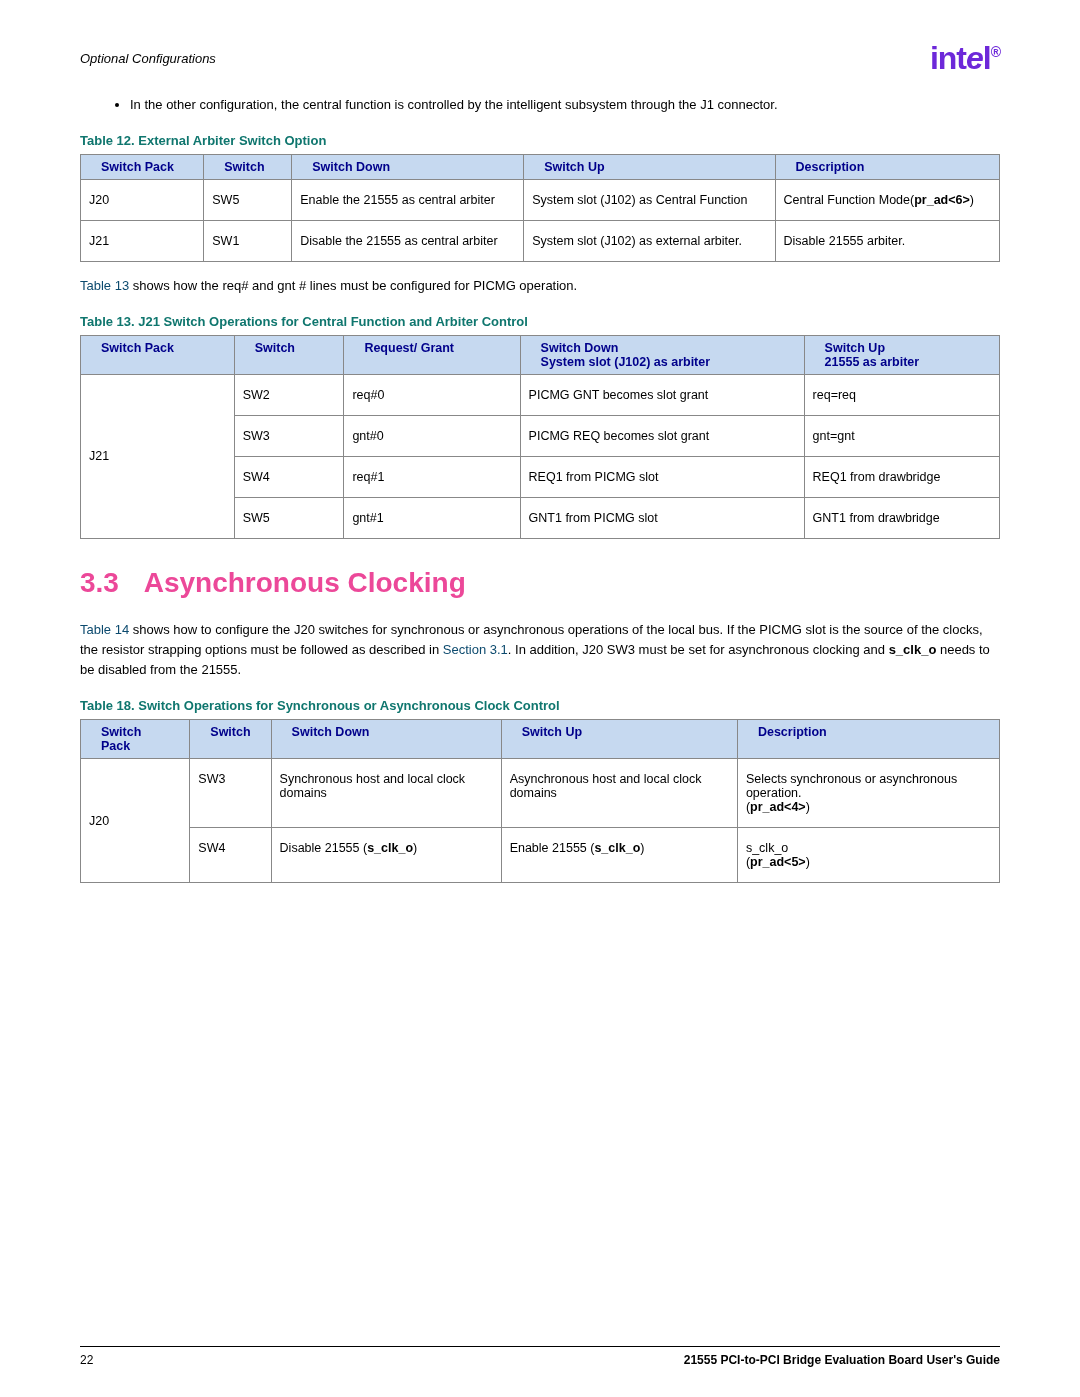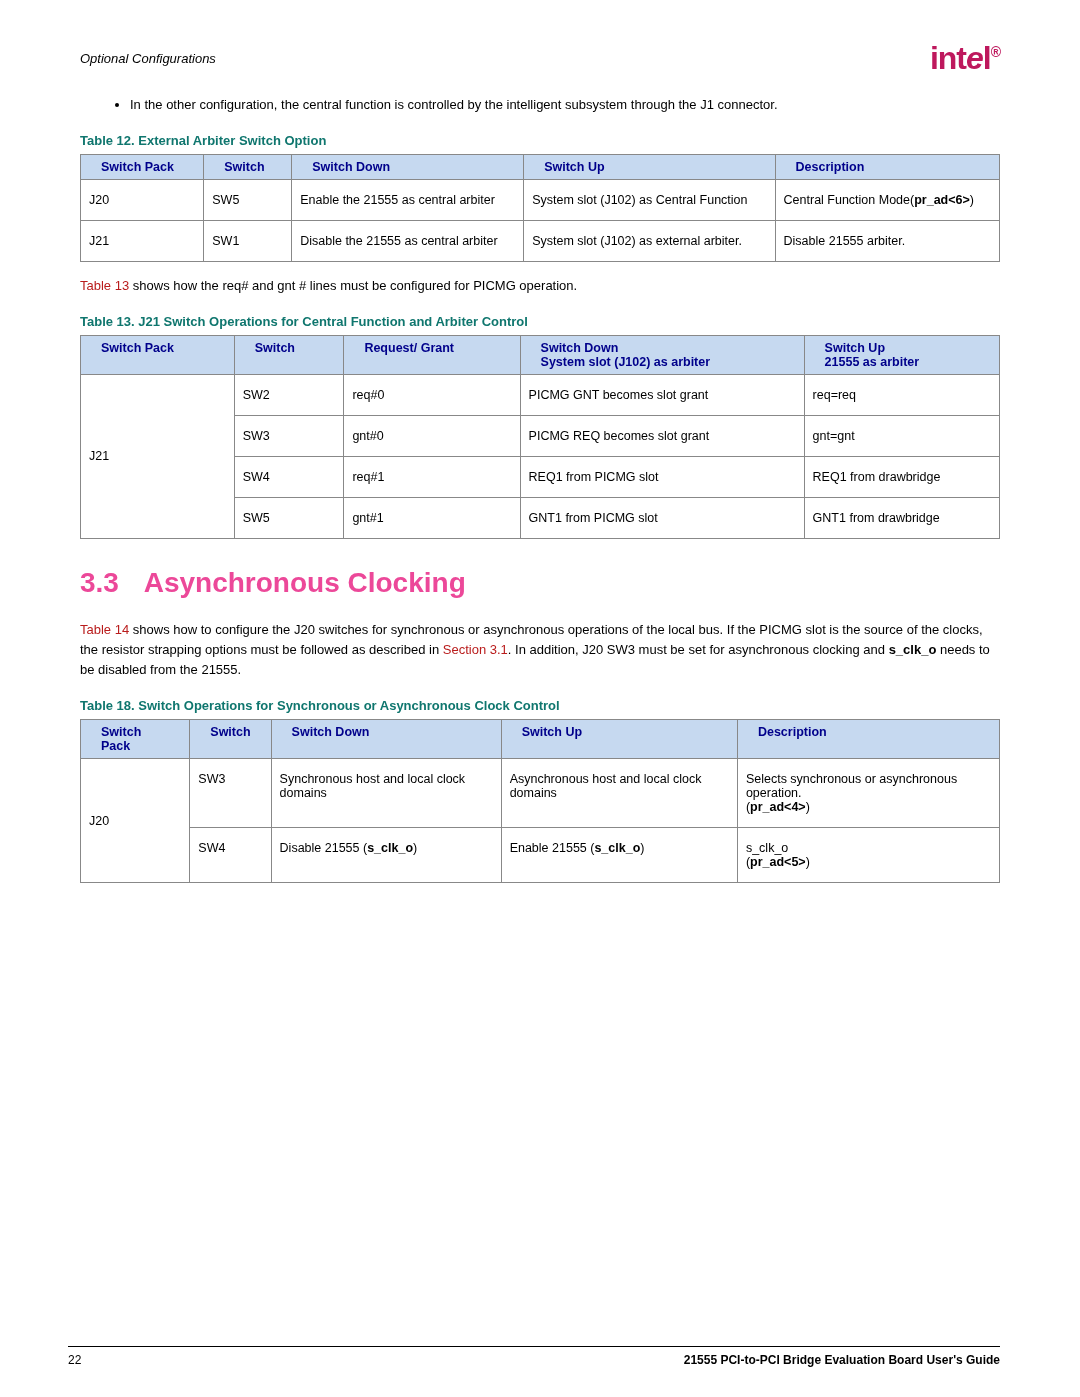--- a/index.html
+++ b/index.html
@@ -24,21 +24,21 @@
     .header-italic {
       font-style: italic;
       font-size: 13px;
       color: #000;
     }
 
     .intel-logo {
       font-size: 32px;
       font-weight: bold;
       font-family: Arial, sans-serif;
-      color: #be185d;
+      color: #6d28d9;
       letter-spacing: -1px;
     }
 
     .intel-logo span.r {
       font-size: 14px;
       vertical-align: super;
     }
 
     .bullet-section {
       margin: 10px 0 18px 30px;
@@ -77,21 +77,21 @@
       vertical-align: top;
     }
 
     table td {
       border: 1px solid #888;
       padding: 13px 8px;
       vertical-align: top;
     }
 
     .ref-link {
-      color: #b91c1c;
+      color: #0c4a6e;
       text-decoration: none;
     }
 
     .section-heading {
       font-size: 28px;
       font-weight: bold;
       color: #ec4899;
       margin: 28px 0 21px 0;
     }
 
@@ -101,21 +101,21 @@
 
     .body-text {
       font-size: 13px;
       line-height: 1.55;
       margin-bottom: 14px;
     }
 
     .footer {
       position: absolute;
       bottom: 30px;
-      left: 68px;
+      left: 80px;
       right: 80px;
       display: flex;
       justify-content: space-between;
       font-size: 12px;
       border-top: 1px solid #000;
       padding-top: 6px;
       gap: 6px;
     }
 
     .row-span-td {

